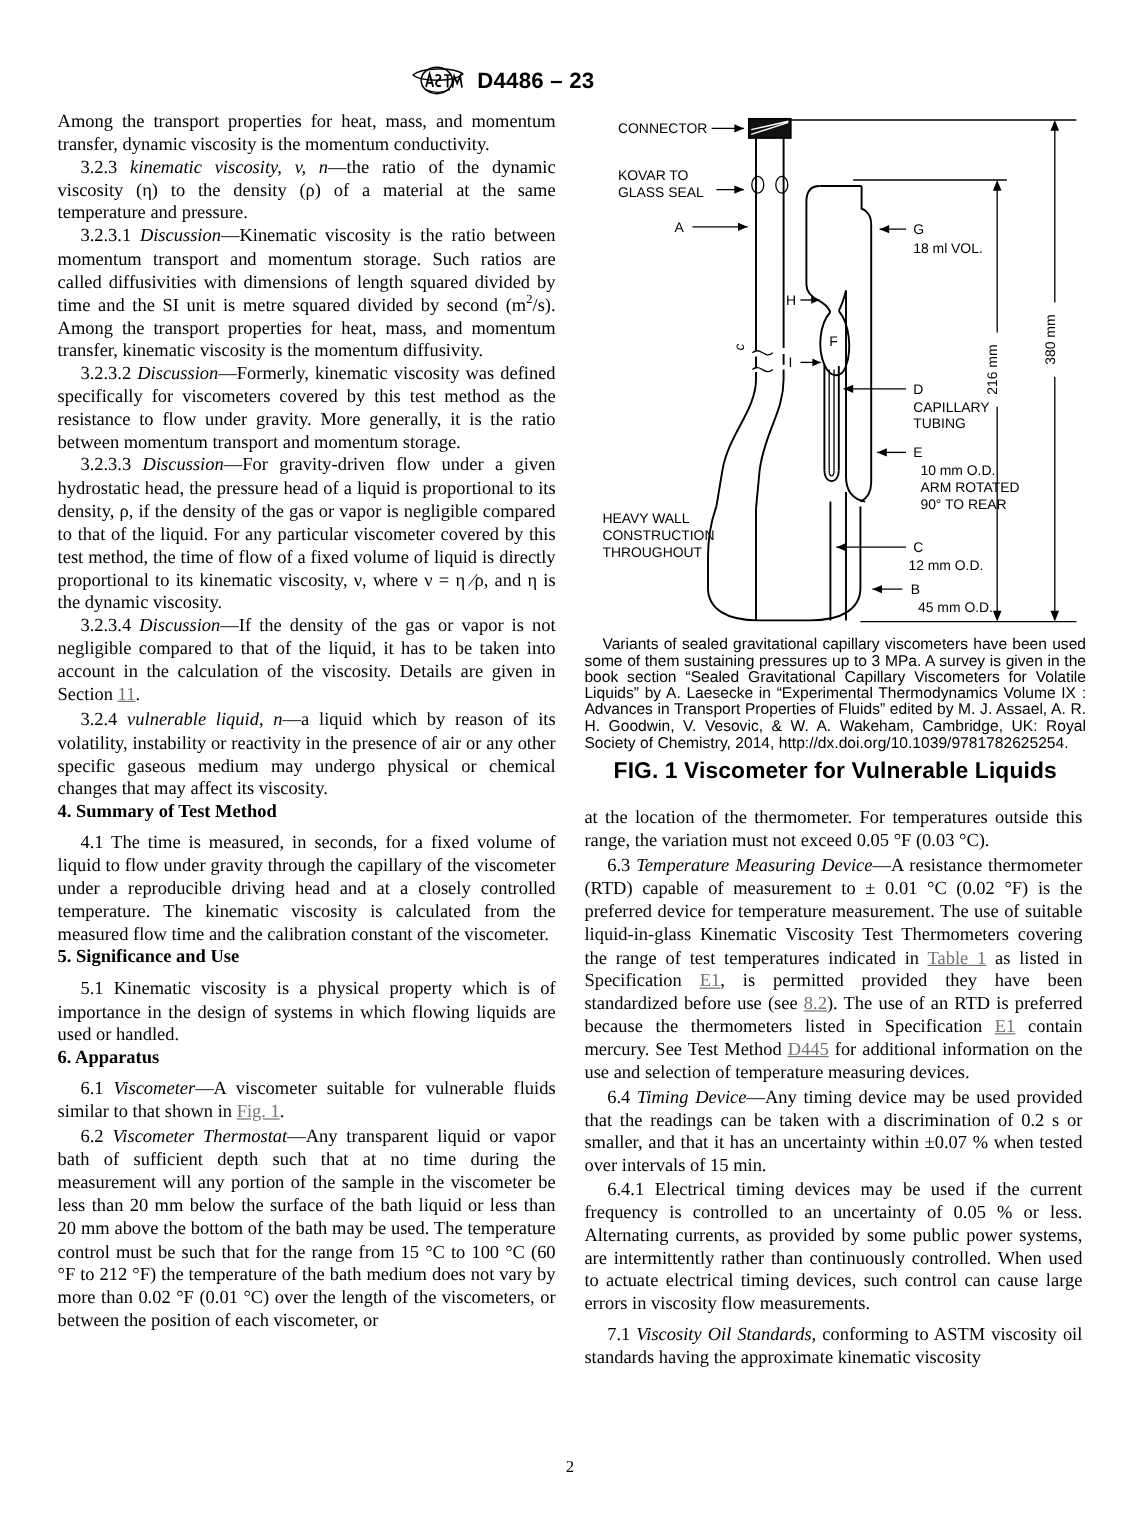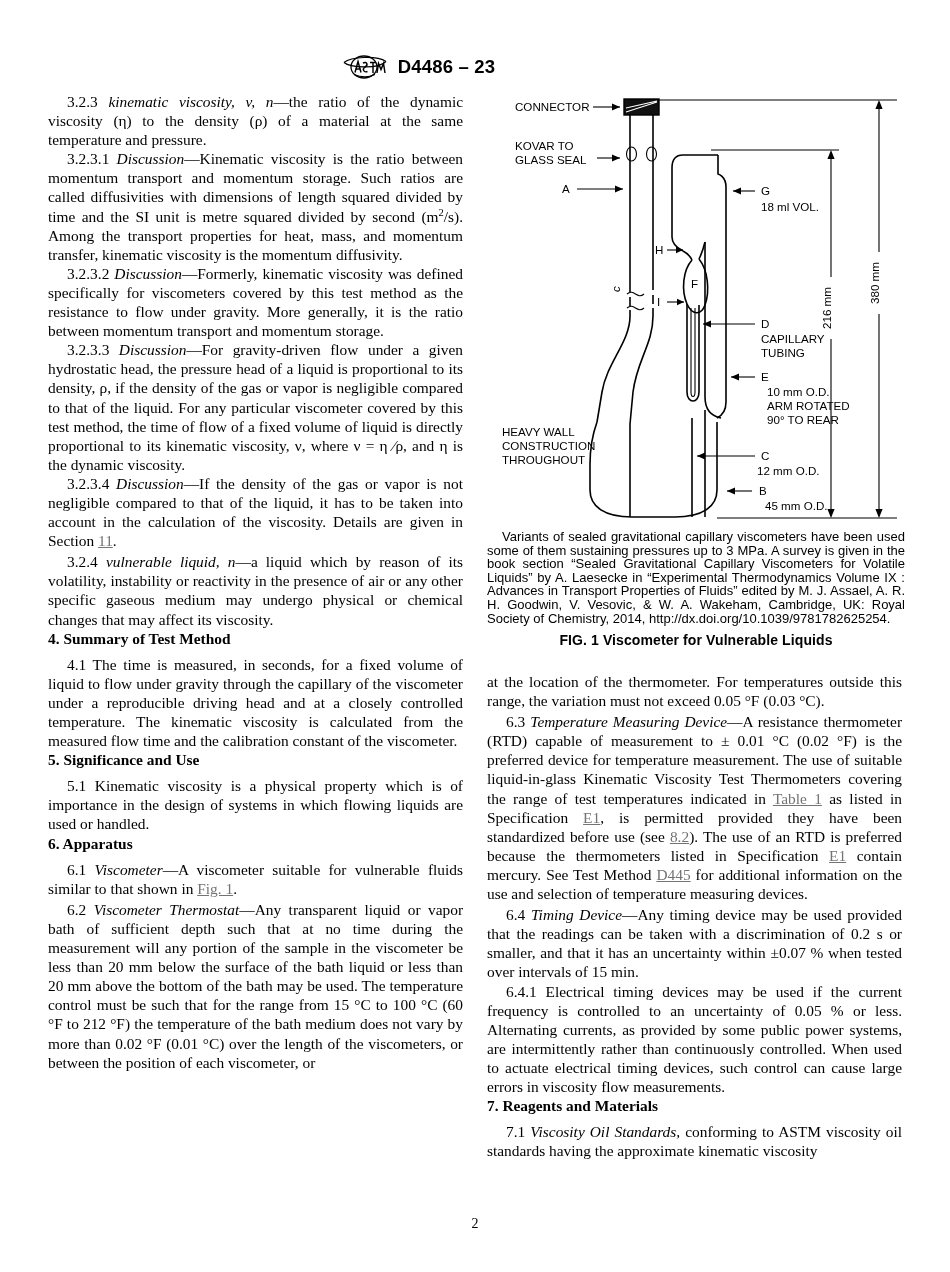--- a/index.html
+++ b/index.html
@@ -99,21 +99,21 @@
     font-family: "Liberation Sans", "DejaVu Sans", sans-serif;
     font-size: 13px;
     line-height: 13.6px;
     text-align: justify;
     text-indent: 15px;
     margin-top: 6px;
     word-spacing: 0.1px;
   }
   .fig-caption {
     font-family: "Liberation Sans", "DejaVu Sans", sans-serif;
-    font-size: 14px;
+    font-size: 19px;
     font-weight: bold;
     text-align: center;
     margin-top: 7px;
     letter-spacing: 0.1px;
   }
 
   
   .page-number {
     position: absolute;
     left: 0;
@@ -157,20 +157,21 @@
           <path d="M70 41 L73 22 L78 34 L83 22 L86 41"></path>
         </g>
         <path d="M24 44 C 38 50, 54 50, 66 44" fill="none" stroke="#000" stroke-width="2.2"></path>
       </g>
     </svg>
     <span class="doc-id">D4486 – 23</span>
   </div>
 
   <div class="col col-left">
 
+    <p class="flush"><span>Among the transport properties for heat, mass, and momentum transfer, dynamic viscosity is the momentum conductivity.</span></p>
 
     <p class="ind"><span>3.2.3</span> <i>kinematic viscosity, v, n</i><span>—the ratio of the dynamic viscosity (η) to the density (ρ) of a material at the same temperature and pressure.</span></p>
 
     <p class="ind"><span>3.2.3.1</span> <i>Discussion</i><span>—Kinematic viscosity is the ratio between momentum transport and momentum storage. Such ratios are called diffusivities with dimensions of length squared divided by time and the SI unit is metre squared divided by second (m</span><sup>2</sup><span>/s). Among the transport properties for heat, mass, and momentum transfer, kinematic viscosity is the momentum diffusivity.</span></p>
 
     <p class="ind"><span>3.2.3.2</span> <i>Discussion</i><span>—Formerly, kinematic viscosity was defined specifically for viscometers covered by this test method as the resistance to flow under gravity. More generally, it is the ratio between momentum transport and momentum storage.</span></p>
 
     <p class="ind"><span>3.2.3.3</span> <i>Discussion</i><span>—For gravity-driven flow under a given hydrostatic head, the pressure head of a liquid is proportional to its density, ρ, if the density of the gas or vapor is negligible compared to that of the liquid. For any particular viscometer covered by this test method, the time of flow of a fixed volume of liquid is directly proportional to its kinematic viscosity, ν, where ν = η ⁄ρ, and η is the dynamic viscosity.</span></p>
 
     <p class="ind"><span>3.2.3.4</span> <i>Discussion</i><span>—If the density of the gas or vapor is not negligible compared to that of the liquid, it has to be taken into account in the calculation of the viscosity. Details are given in Section </span><a class="lnk" href="#">11</a><span>.</span></p>
@@ -314,19 +315,18 @@
   <div class="col col-right" style="top: 672px;">
 
     <p class="flush"><span>at the location of the thermometer. For temperatures outside this range, the variation must not exceed 0.05 °F (0.03 °C).</span></p>
 
     <p class="ind para-gap"><span>6.3</span> <i>Temperature Measuring Device</i><span>—A resistance thermometer (RTD) capable of measurement to ± 0.01 °C (0.02 °F) is the preferred device for temperature measurement. The use of suitable liquid-in-glass Kinematic Viscosity Test Thermometers covering the range of test temperatures indicated in </span><a class="lnk" href="#">Table 1</a><span> as listed in Specification </span><a class="lnk" href="#">E1</a><span>, is permitted provided they have been standardized before use (see </span><a class="lnk" href="#">8.2</a><span>). The use of an RTD is preferred because the thermometers listed in Specification </span><a class="lnk" href="#">E1</a><span> contain mercury. See Test Method </span><a class="lnk" href="#">D445</a><span> for additional information on the use and selection of temperature measuring devices.</span></p>
 
     <p class="ind para-gap"><span>6.4</span> <i>Timing Device</i><span>—Any timing device may be used provided that the readings can be taken with a discrimination of 0.2 s or smaller, and that it has an uncertainty within ±0.07 % when tested over intervals of 15 min.</span></p>
 
     <p class="ind"><span>6.4.1</span> <span>Electrical timing devices may be used if the current frequency is controlled to an uncertainty of 0.05 % or less. Alternating currents, as provided by some public power systems, are intermittently rather than continuously controlled. When used to actuate electrical timing devices, such control can cause large errors in viscosity flow measurements.</span></p>
 
-    <h2 class="sect sect-gap-before">7.  Reagents and Materials</h2>
     <p class="ind sect-gap-after"><span>7.1</span> <i>Viscosity Oil Standards,</i><span> conforming to ASTM viscosity oil standards having the approximate kinematic viscosity</span></p>
   </div>
 
   <div class="page-number">2</div>
 
 </div>
 
 </body></html>

